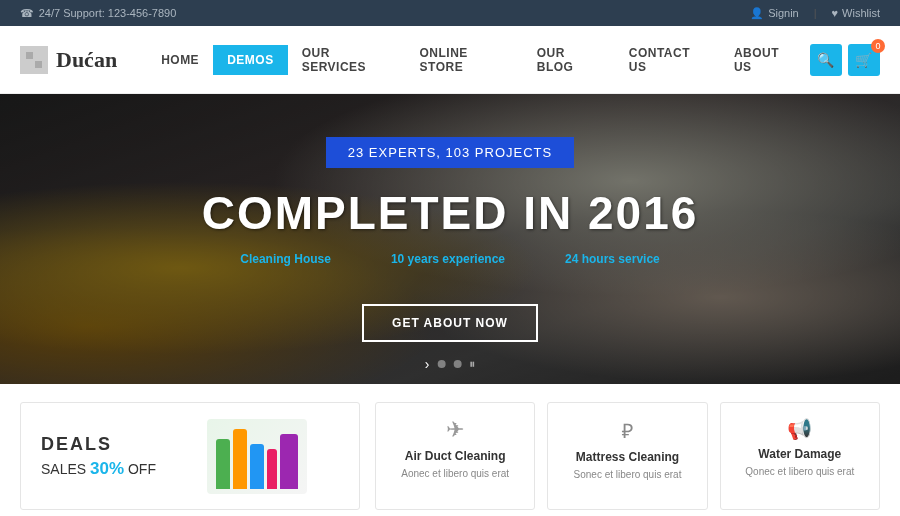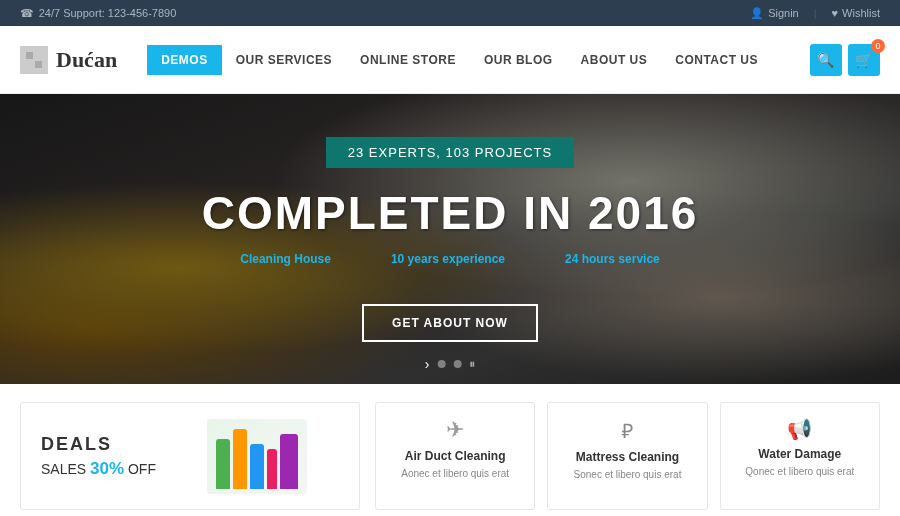--- a/index.html
+++ b/index.html
@@ -124,21 +124,21 @@
         radial-gradient(ellipse at 80% 70%, #b0a090 0%, transparent 30%),
         linear-gradient(160deg, #2a2a2a 0%, #4a4040 40%, #555 70%, #333 100%);
     }
     .hero-content {
       position: relative;
       z-index: 2;
       text-align: center;
       color: #fff;
     }
     .hero-tag {
-      background: #0f766e;
+      background: #1d4ed8;
       color: #fff;
       font-size: 13px;
       padding: 8px 22px;
       display: inline-block;
       margin-bottom: 18px;
       letter-spacing: 1px;
     }
     .hero-title {
       font-size: 46px;
       font-weight: 900;
@@ -305,26 +305,27 @@
       <svg width="18" height="18" viewBox="0 0 18 18">
         <rect x="1" y="1" width="7" height="7" fill="#aaa"></rect>
         <rect x="10" y="1" width="7" height="7" fill="#ccc"></rect>
         <rect x="1" y="10" width="7" height="7" fill="#ccc"></rect>
         <rect x="10" y="10" width="7" height="7" fill="#aaa"></rect>
       </svg>
     </div>
     <span class="logo-text">Dućan</span>
   </a>
   <nav>
+    <a class="nav-item" href="#">HOME</a>
     <a class="nav-item active" href="#">DEMOS</a>
     <a class="nav-item" href="#">OUR SERVICES</a>
     <a class="nav-item" href="#">ONLINE STORE</a>
     <a class="nav-item" href="#">OUR BLOG</a>
+    <a class="nav-item" href="#">CONTACT US</a>
     <a class="nav-item" href="#">ABOUT US</a>
-    <a class="nav-item" href="#">CONTACT US</a>
   </nav>
   <div class="header-actions">
     <button class="header-btn">
       <span>🔍</span>
     </button>
     <button class="header-btn" style="position:relative;">
       <span>🛒</span>
       <span class="cart-badge">0</span>
     </button>
   </div>

